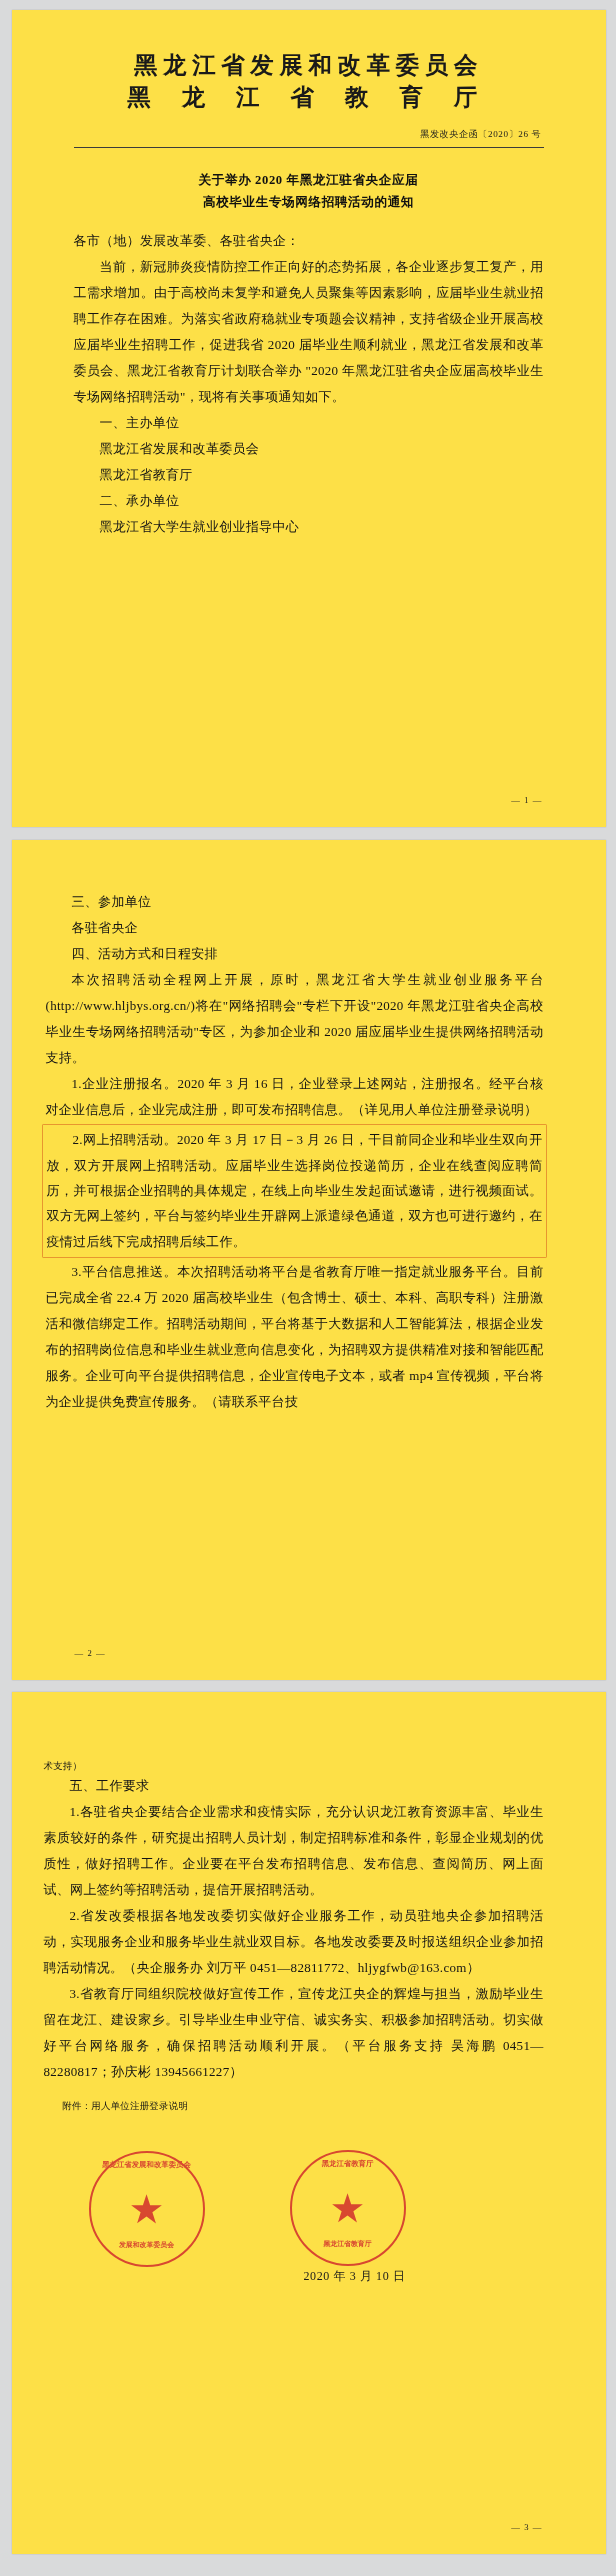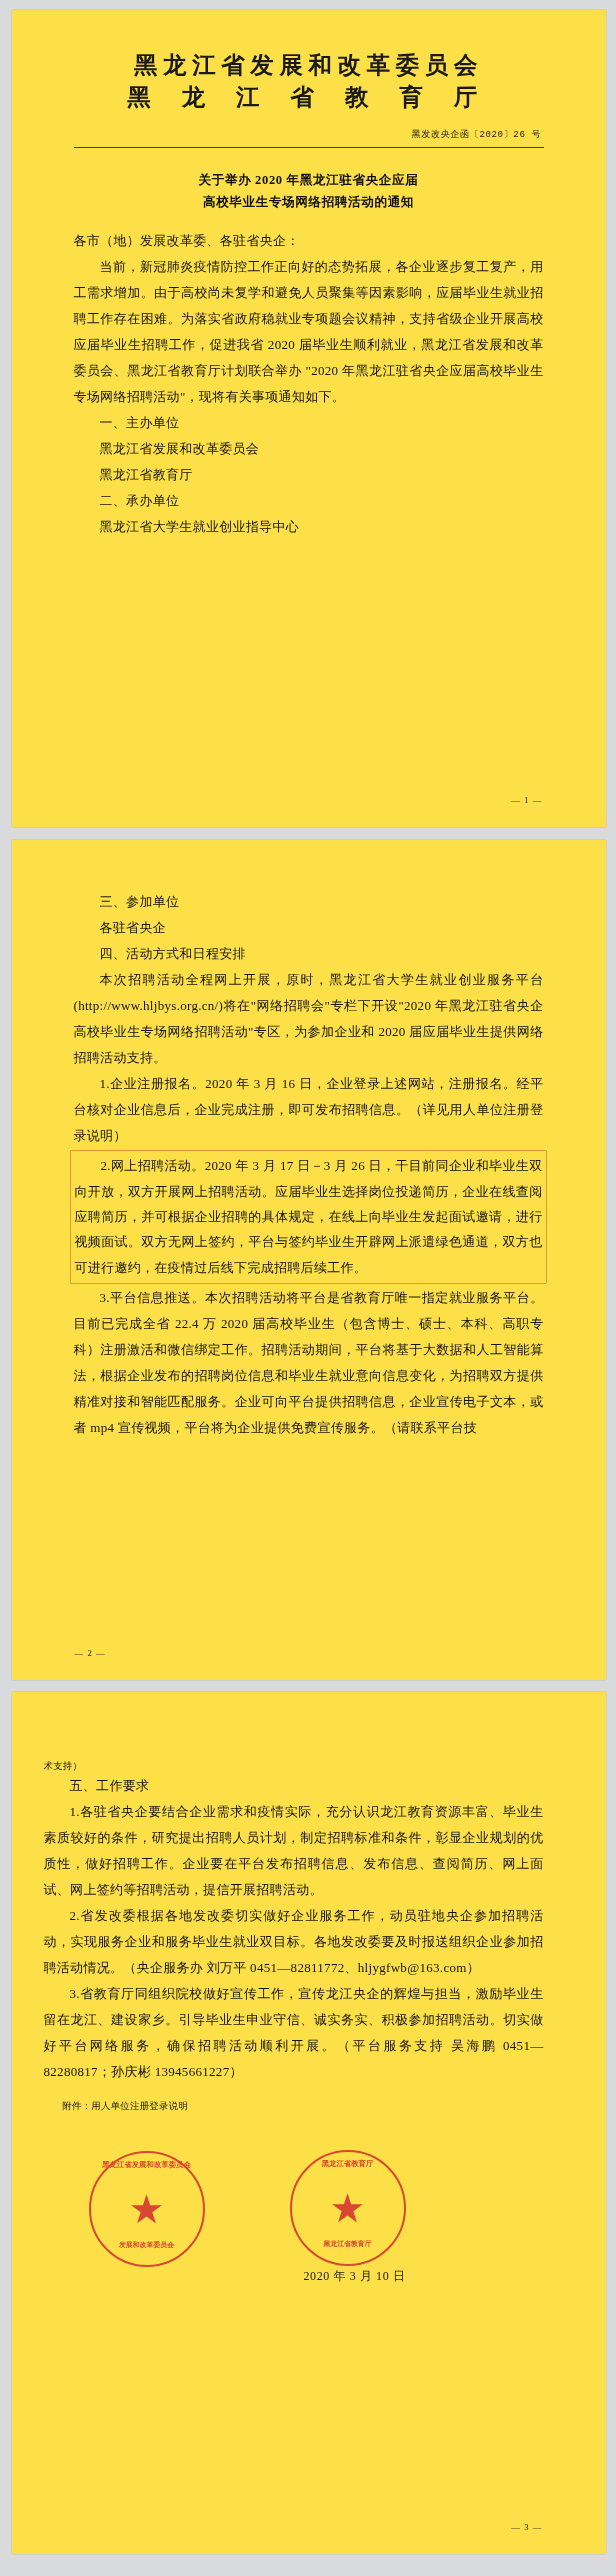--- a/index.html
+++ b/index.html
@@ -6,21 +6,21 @@
   body{font-family:"Liberation Serif","DejaVu Serif",serif;}
   .page-wrap{width:617px;height:2576px;position:relative;background:#d9dadb;}
   .doc-page{
     background:#fde047;
     margin:0 auto;
     position:relative;
     box-sizing:border-box;
     box-shadow:0 0 1.1px rgba(0,0,0,.25);
   }
   .p1{width:594px;height:817px;margin-top:10.3px;padding:23px 62px 0 62px;}
-  .p2{width:594px;height:840px;margin-top:12.6px;padding:23px 62px 0 62px;}
+  .p2{width:594px;height:840px;margin-top:12.6px;padding:23px 62px 0 34px;}
   .p3{width:594px;height:862px;margin-top:12.6px;padding:23px 62px 0 32px;}
 
   
   .letterhead{text-align:center;padding-top:17px;}
   .lh-line{
     font-family:"Liberation Serif","DejaVu Serif",serif;
     font-weight:700;
     font-size:23.4px;
     letter-spacing:5.7px;
     color:#1a1a1a;
@@ -28,21 +28,20 @@
     white-space:nowrap;
   }
   .lh-line.second{letter-spacing:12.6px;}
   .doc-number{
     text-align:right;
     font-size:9.1px;
     color:#1b1b1b;
     margin-top:15px;
     margin-right:2.3px;
     letter-spacing:0.6px;
-    font-family:Liberation Mono, monospace;
   }
   .rule{
     border:0;
     border-top:0.6px solid #3b3b3b;
     margin:5.7px 0 0 0;
   }
 
   
   .doc-title{
     text-align:center;

